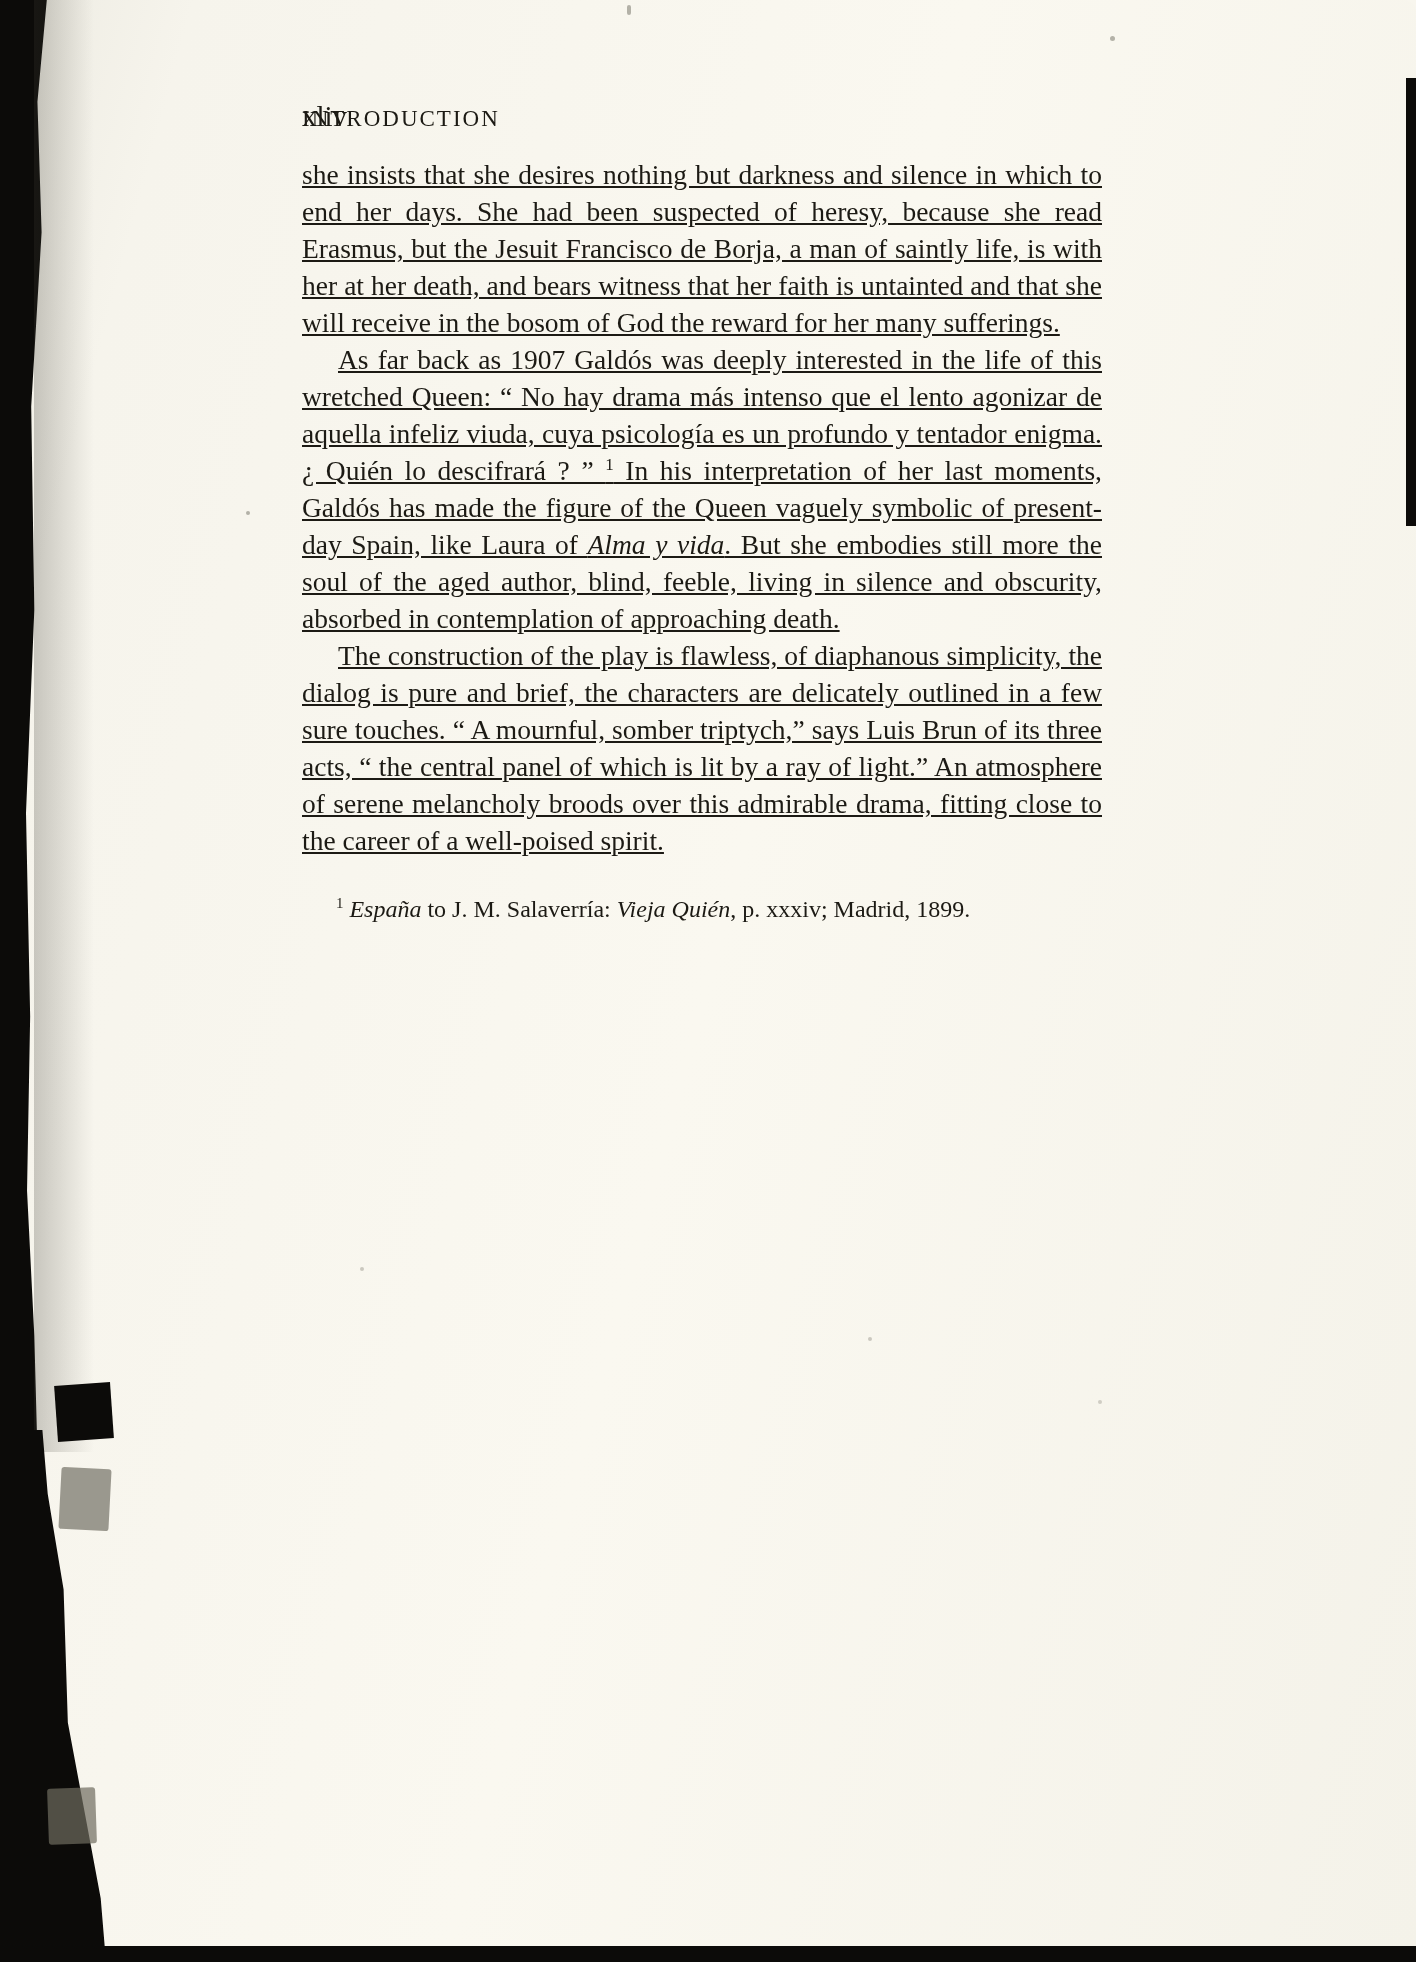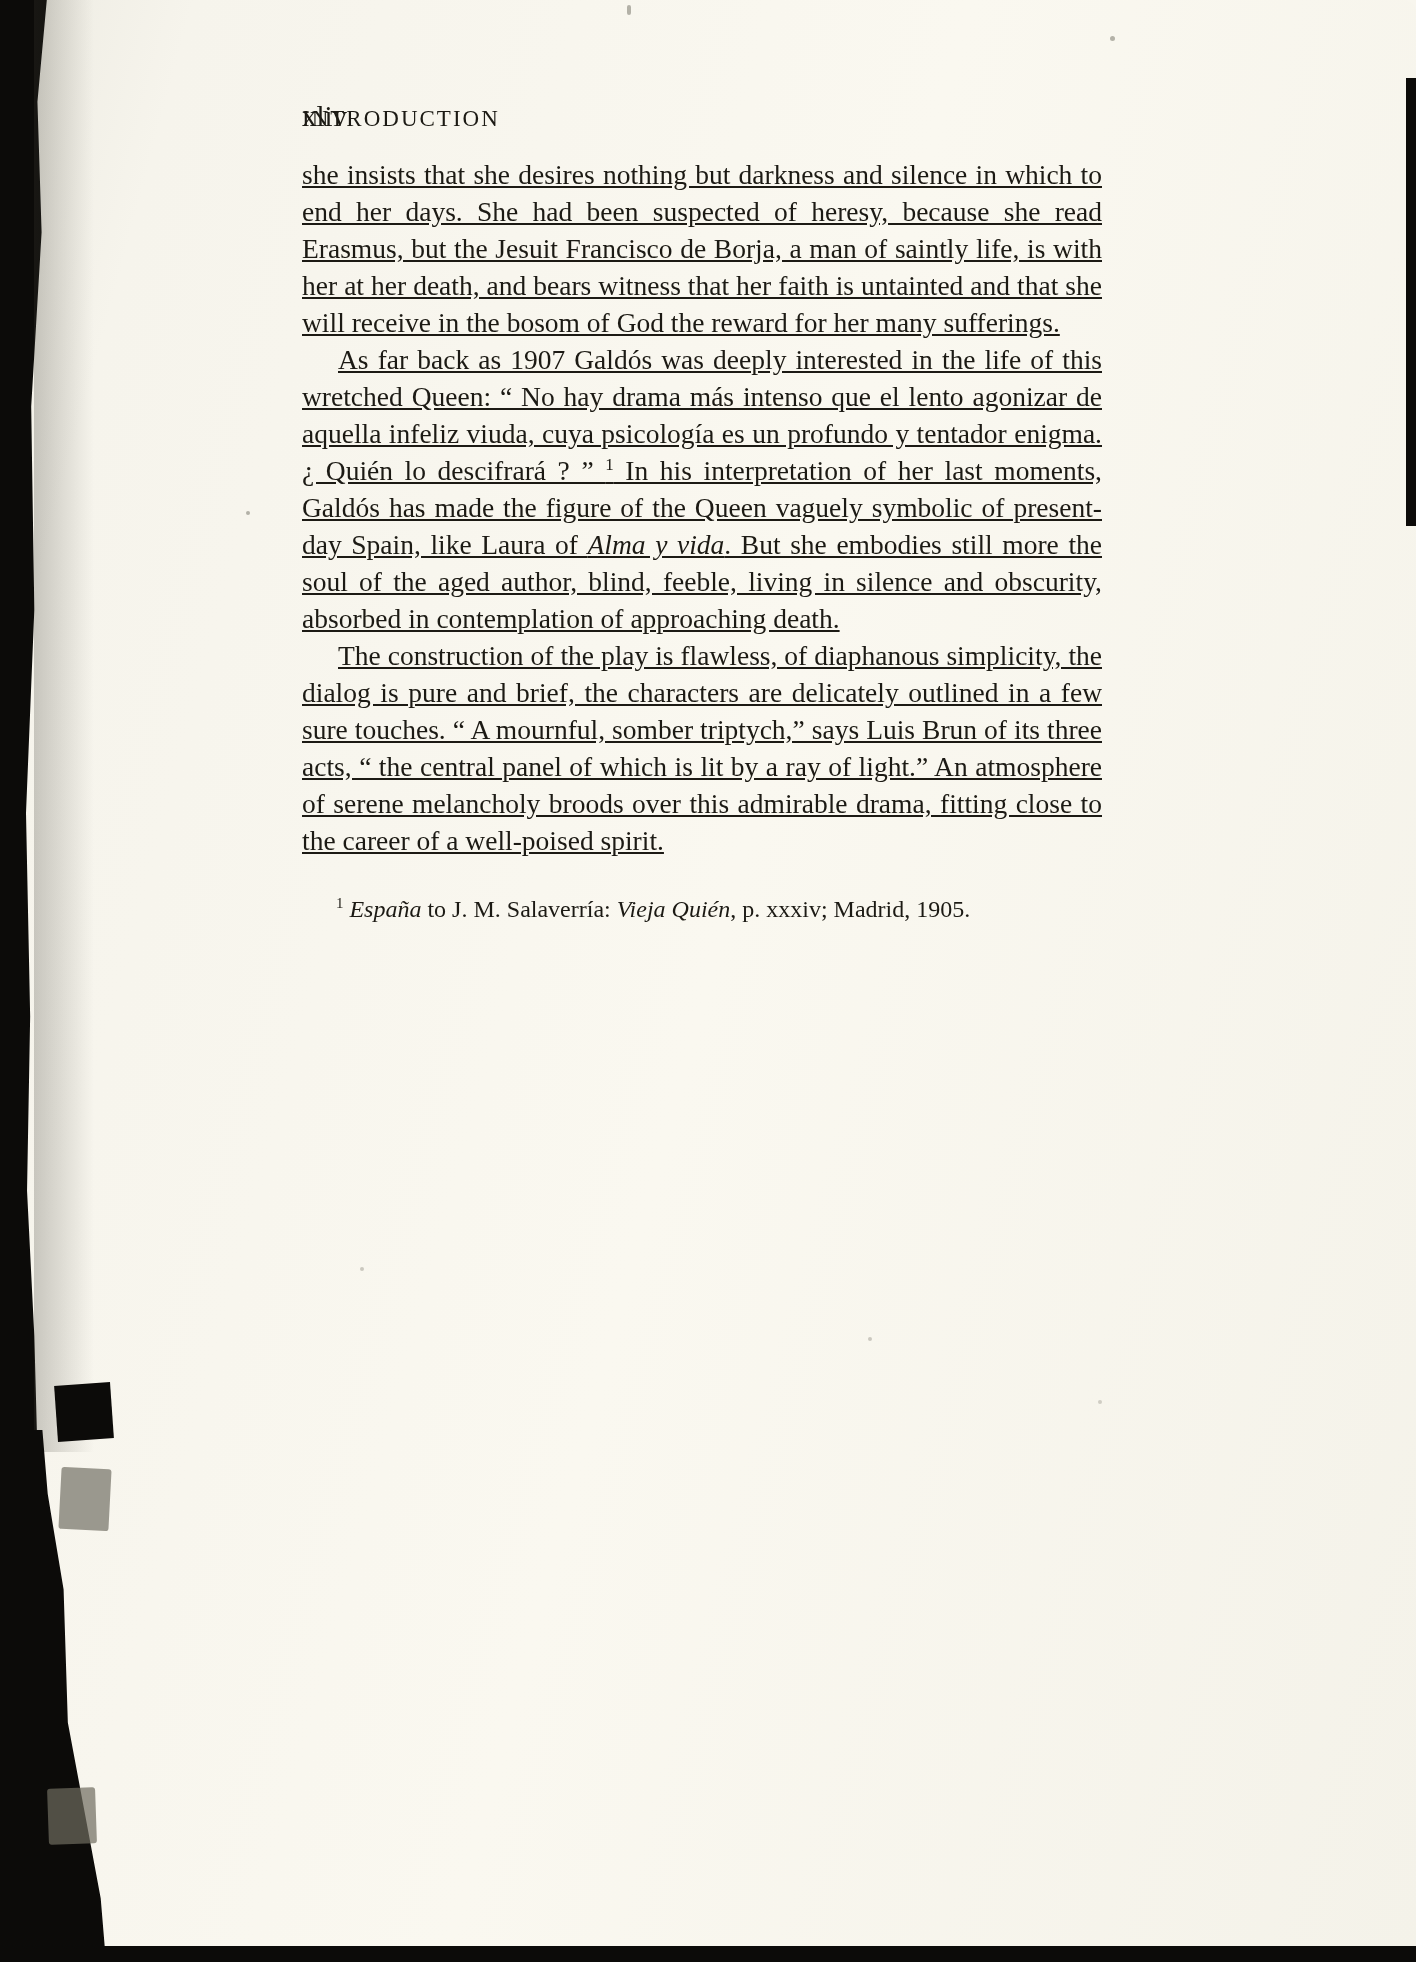--- a/index.html
+++ b/index.html
@@ -86,16 +86,16 @@
   <div class="content">
     <div class="header">
       <span class="folio">xliv</span>
       <span class="running-title">INTRODUCTION</span>
     </div>
     <div class="body-text">
         <p class="para"><span>she insists that she desires nothing but darkness and silence in which to end her days.  She had been suspected of heresy, because she read Erasmus, but the Jesuit Francisco de Borja, a man of saintly life, is with her at her death, and bears witness that her faith is untainted and that she will receive in the bosom of God the reward for her many sufferings.</span></p>
         <p class="para indent"><span>As far back as 1907 Galdós was deeply interested in the life of this wretched Queen: “ No hay drama más intenso que el lento agonizar de aquella infeliz viuda, cuya psicología es un profundo y tentador enigma. ¿ Quién lo descifrará ? ” </span><sup>1</sup><span>  In his interpretation of her last moments, Galdós has made the figure of the Queen vaguely symbolic of present-day Spain, like Laura of </span><i>Alma y vida</i><span>.  But she embodies still more the soul of the aged author, blind, feeble, living in silence and obscurity, absorbed in contemplation of approaching death.</span></p>
         <p class="para indent"><span>The construction of the play is flawless, of diaphanous simplicity, the dialog is pure and brief, the characters are delicately outlined in a few sure touches.  “ A mournful, somber triptych,” says Luis Brun of its three acts, “ the central panel of which is lit by a ray of light.”  An atmosphere of serene melancholy broods over this admirable drama, fitting close to the career of a well-poised spirit.</span></p>
       </div>
-    <div class="footnote"><sup>1</sup><span> </span><i>España</i><span> to J. M. Salaverría: </span><i>Vieja Quién</i><span>, p. xxxiv; Madrid, 1905.</span></div>
+    <div class="footnote"><sup>1</sup><span> </span><i>España</i><span> to J. M. Salaverría: </span><i>Vieja Quién</i><span>, p. xxxiv; Madrid, 1899.</span></div>
   </div>
 
 </div>
 
 </body></html>

